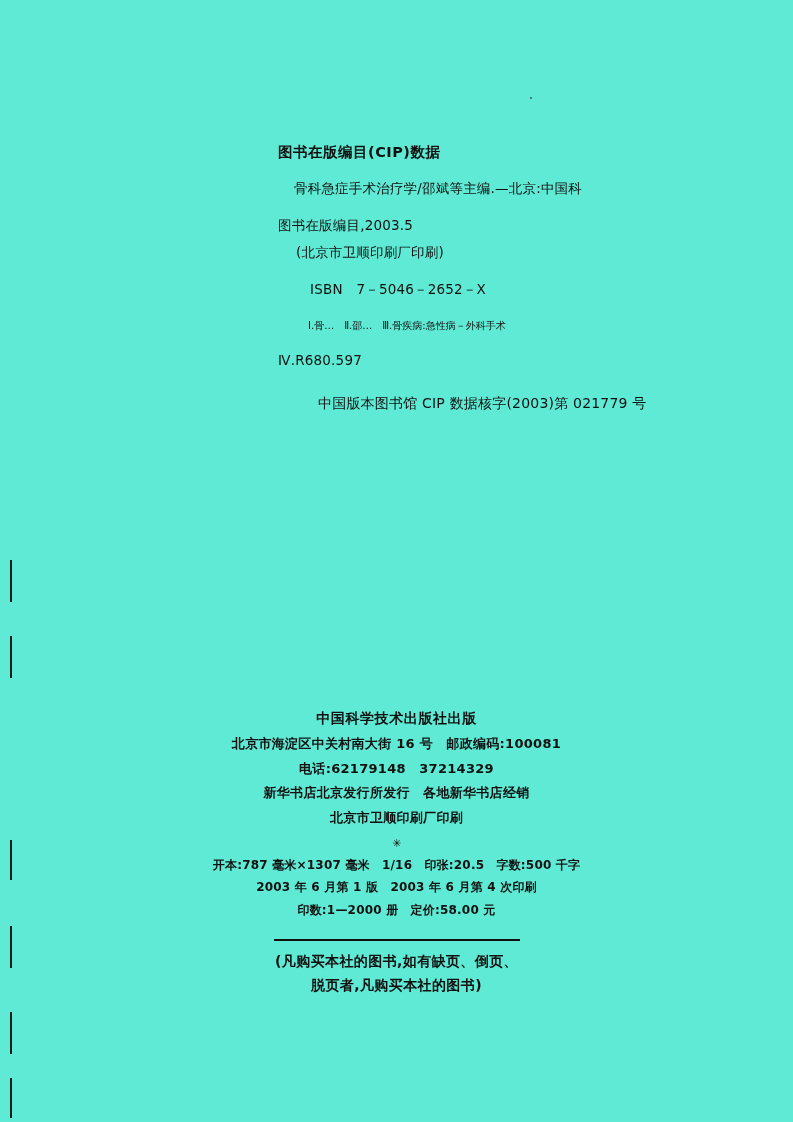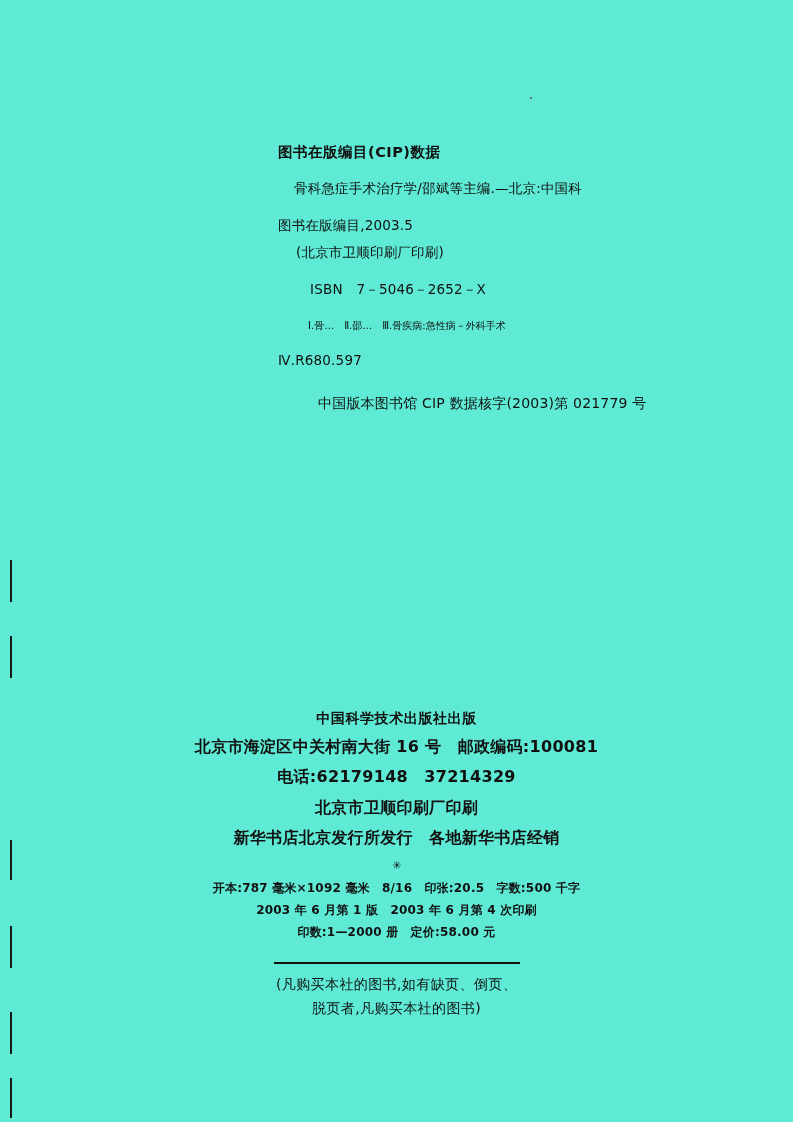--- a/index.html
+++ b/index.html
@@ -92,21 +92,21 @@
     top: 706px;
     text-align: center;
   }
   .pub-main {
     font-size: 14px;
     font-weight: bold;
     line-height: 1.85;
     letter-spacing: 0.6px;
   }
   .pub-sub {
-    font-size: 16px;
+    font-size: 13px;
     font-weight: bold;
     line-height: 1.9;
     letter-spacing: 0.3px;
   }
   .star {
     font-size: 11px;
     line-height: 1.6;
     margin: 4px 0 2px 0;
   }
   .pub-specs {
@@ -117,21 +117,21 @@
   }
 
   .rule {
     width: 246px;
     height: 2px;
     background: #111;
     margin: 18px auto 8px auto;
   }
   .notice {
     font-size: 14px;
-    font-weight: normal;
+    font-weight: bold;
     line-height: 1.75;
     letter-spacing: 0.4px;
   }
 </style>
 </head>
 <body>
 
 <div class="page">
 
   <div class="speck"></div>
@@ -155,26 +155,26 @@
     <div class="cip-class gap-m">Ⅰ.骨…　Ⅱ.邵…　Ⅲ.骨疾病:急性病－外科手术</div>
     <div class="cip-line">Ⅳ.R680.597</div>
 
     <div class="cip-final">中国版本图书馆 CIP 数据核字(2003)第 021779 号</div>
   </div>
 
   <div class="pub">
     <div class="pub-main">中国科学技术出版社出版</div>
     <div class="pub-sub">北京市海淀区中关村南大街 16 号　邮政编码:100081</div>
     <div class="pub-sub">电话:62179148　37214329</div>
+    <div class="pub-sub">新华书店北京发行所发行　各地新华书店经销</div>
     <div class="pub-sub">北京市卫顺印刷厂印刷</div>
-    <div class="pub-sub">新华书店北京发行所发行　各地新华书店经销</div>
 
     <div class="star">✳</div>
 
-    <div class="pub-specs">开本:787 毫米×1092 毫米　8/16　印张:20.5　字数:500 千字</div>
+    <div class="pub-specs">开本:787 毫米×1307 毫米　1/16　印张:20.5　字数:500 千字</div>
     <div class="pub-specs">2003 年 6 月第 1 版　2003 年 6 月第 4 次印刷</div>
     <div class="pub-specs">印数:1—2000 册　定价:58.00 元</div>
 
     <div class="rule"></div>
 
     <div class="notice">(凡购买本社的图书,如有缺页、倒页、</div>
     <div class="notice">脱页者,凡购买本社的图书)</div>
   </div>
 
 </div>

